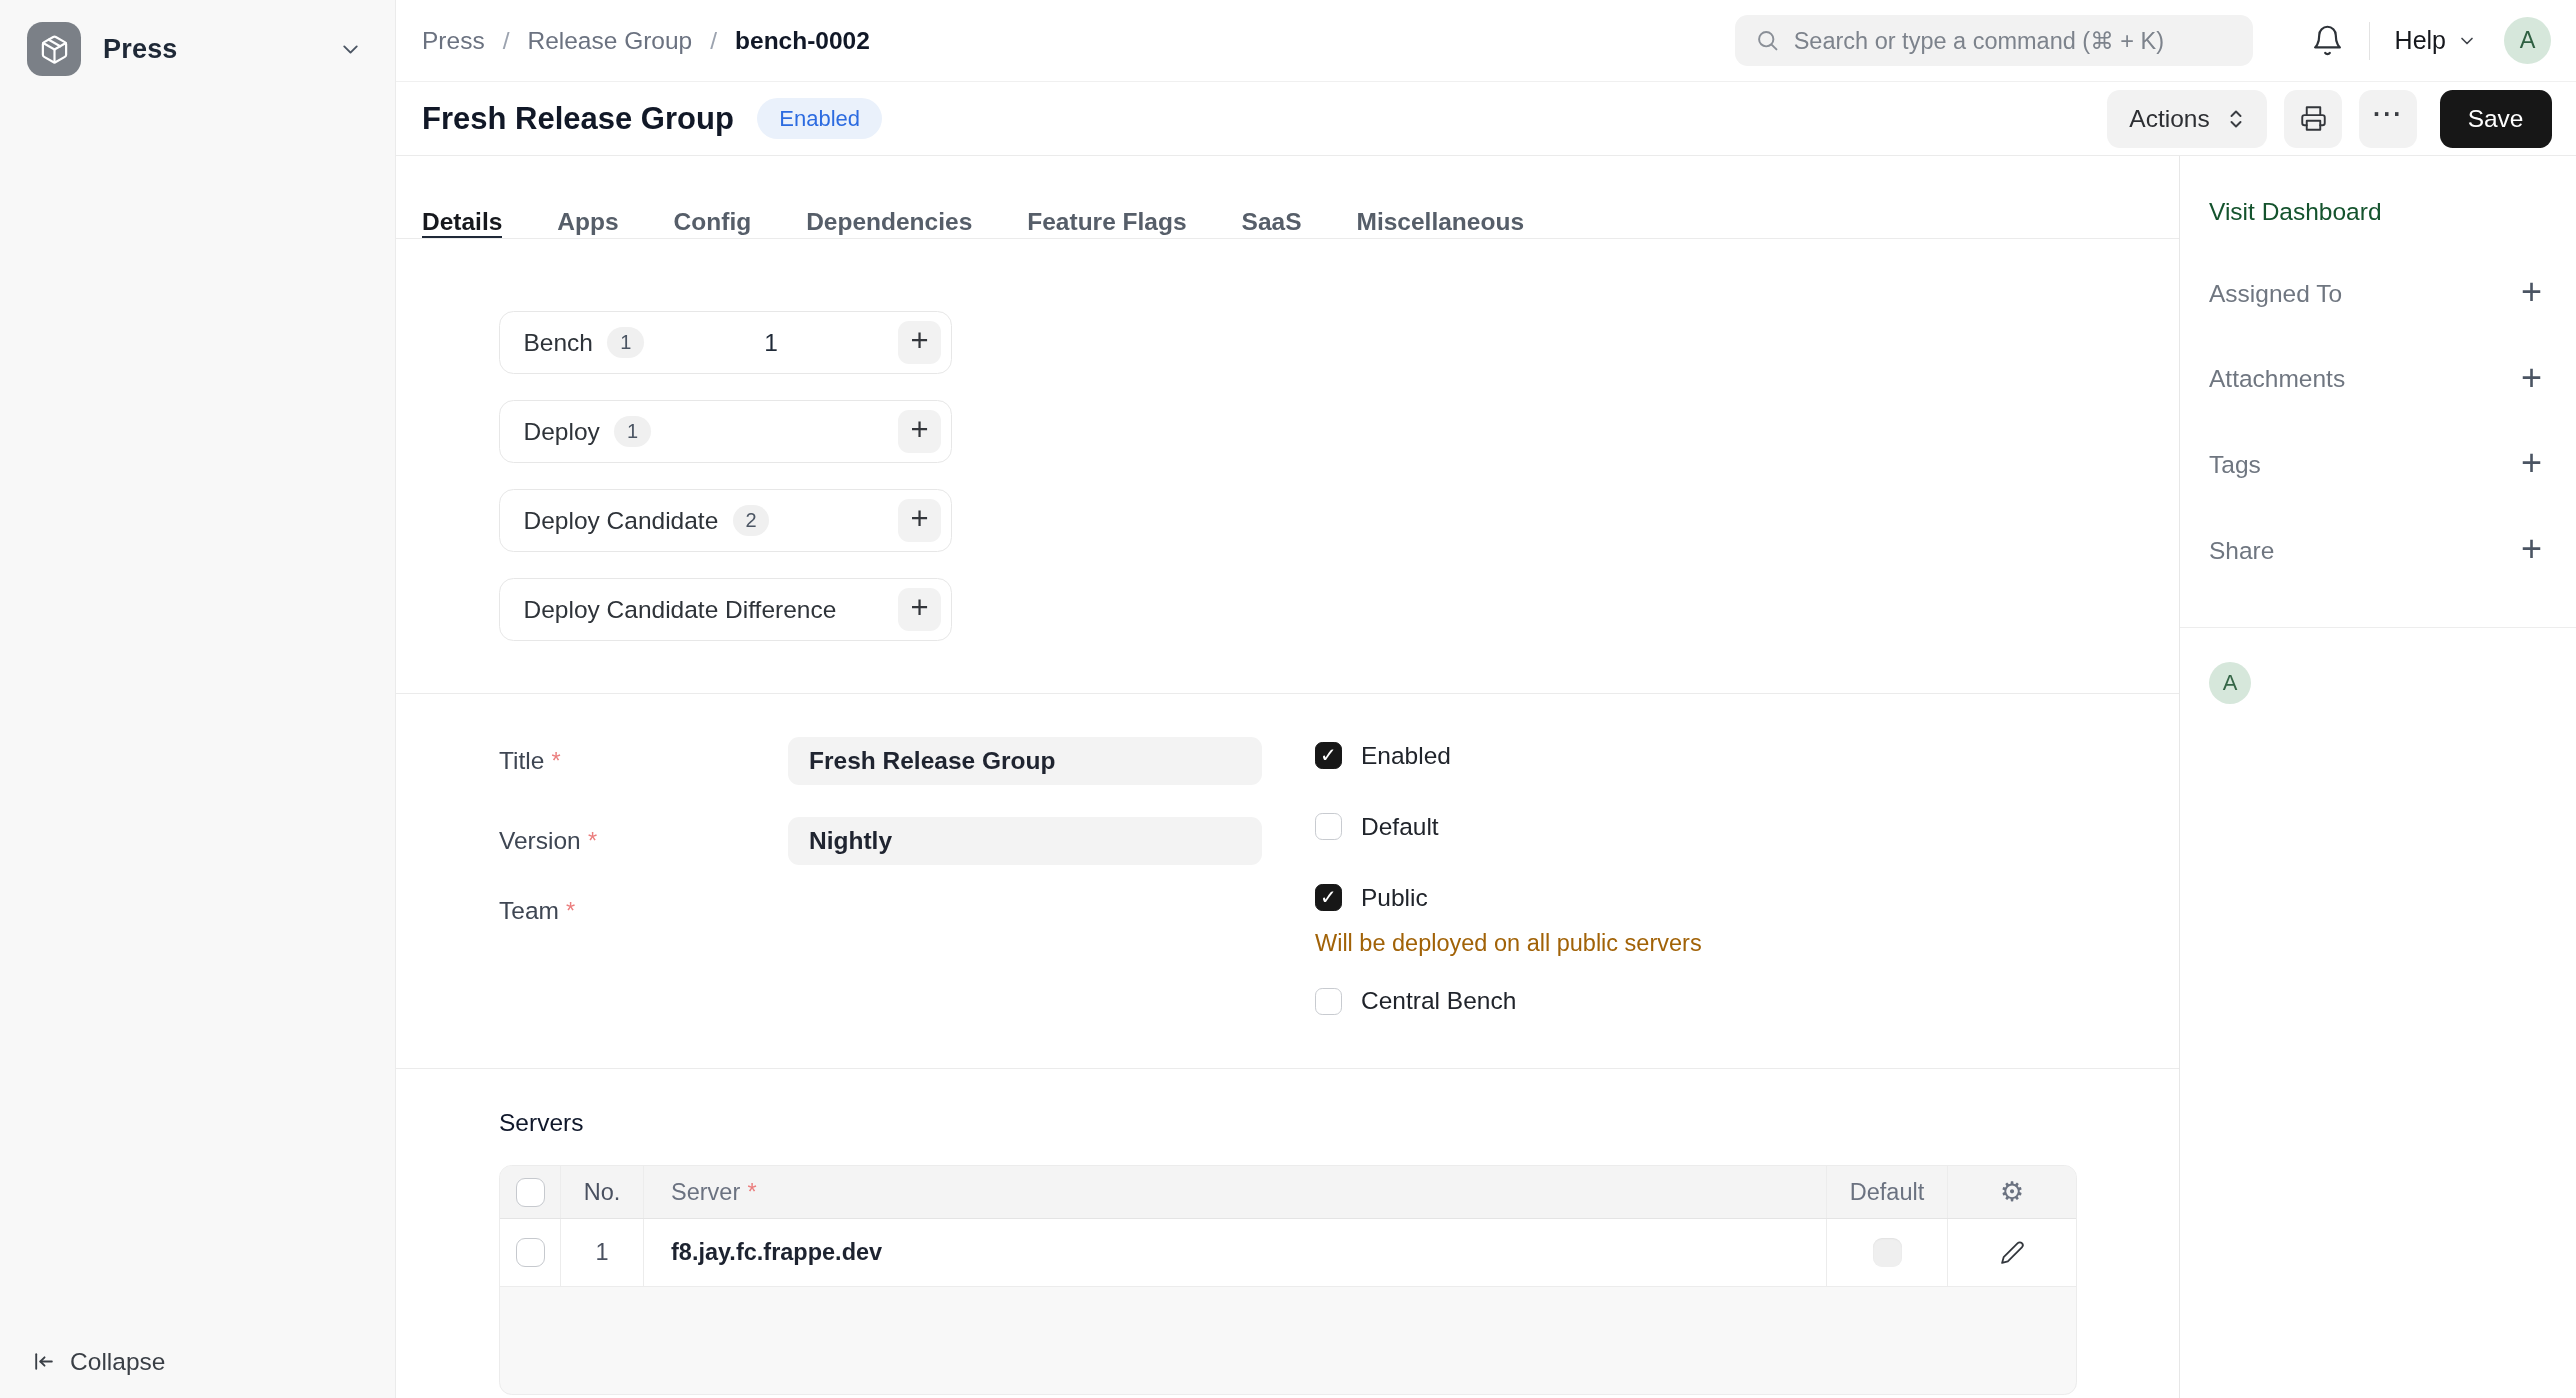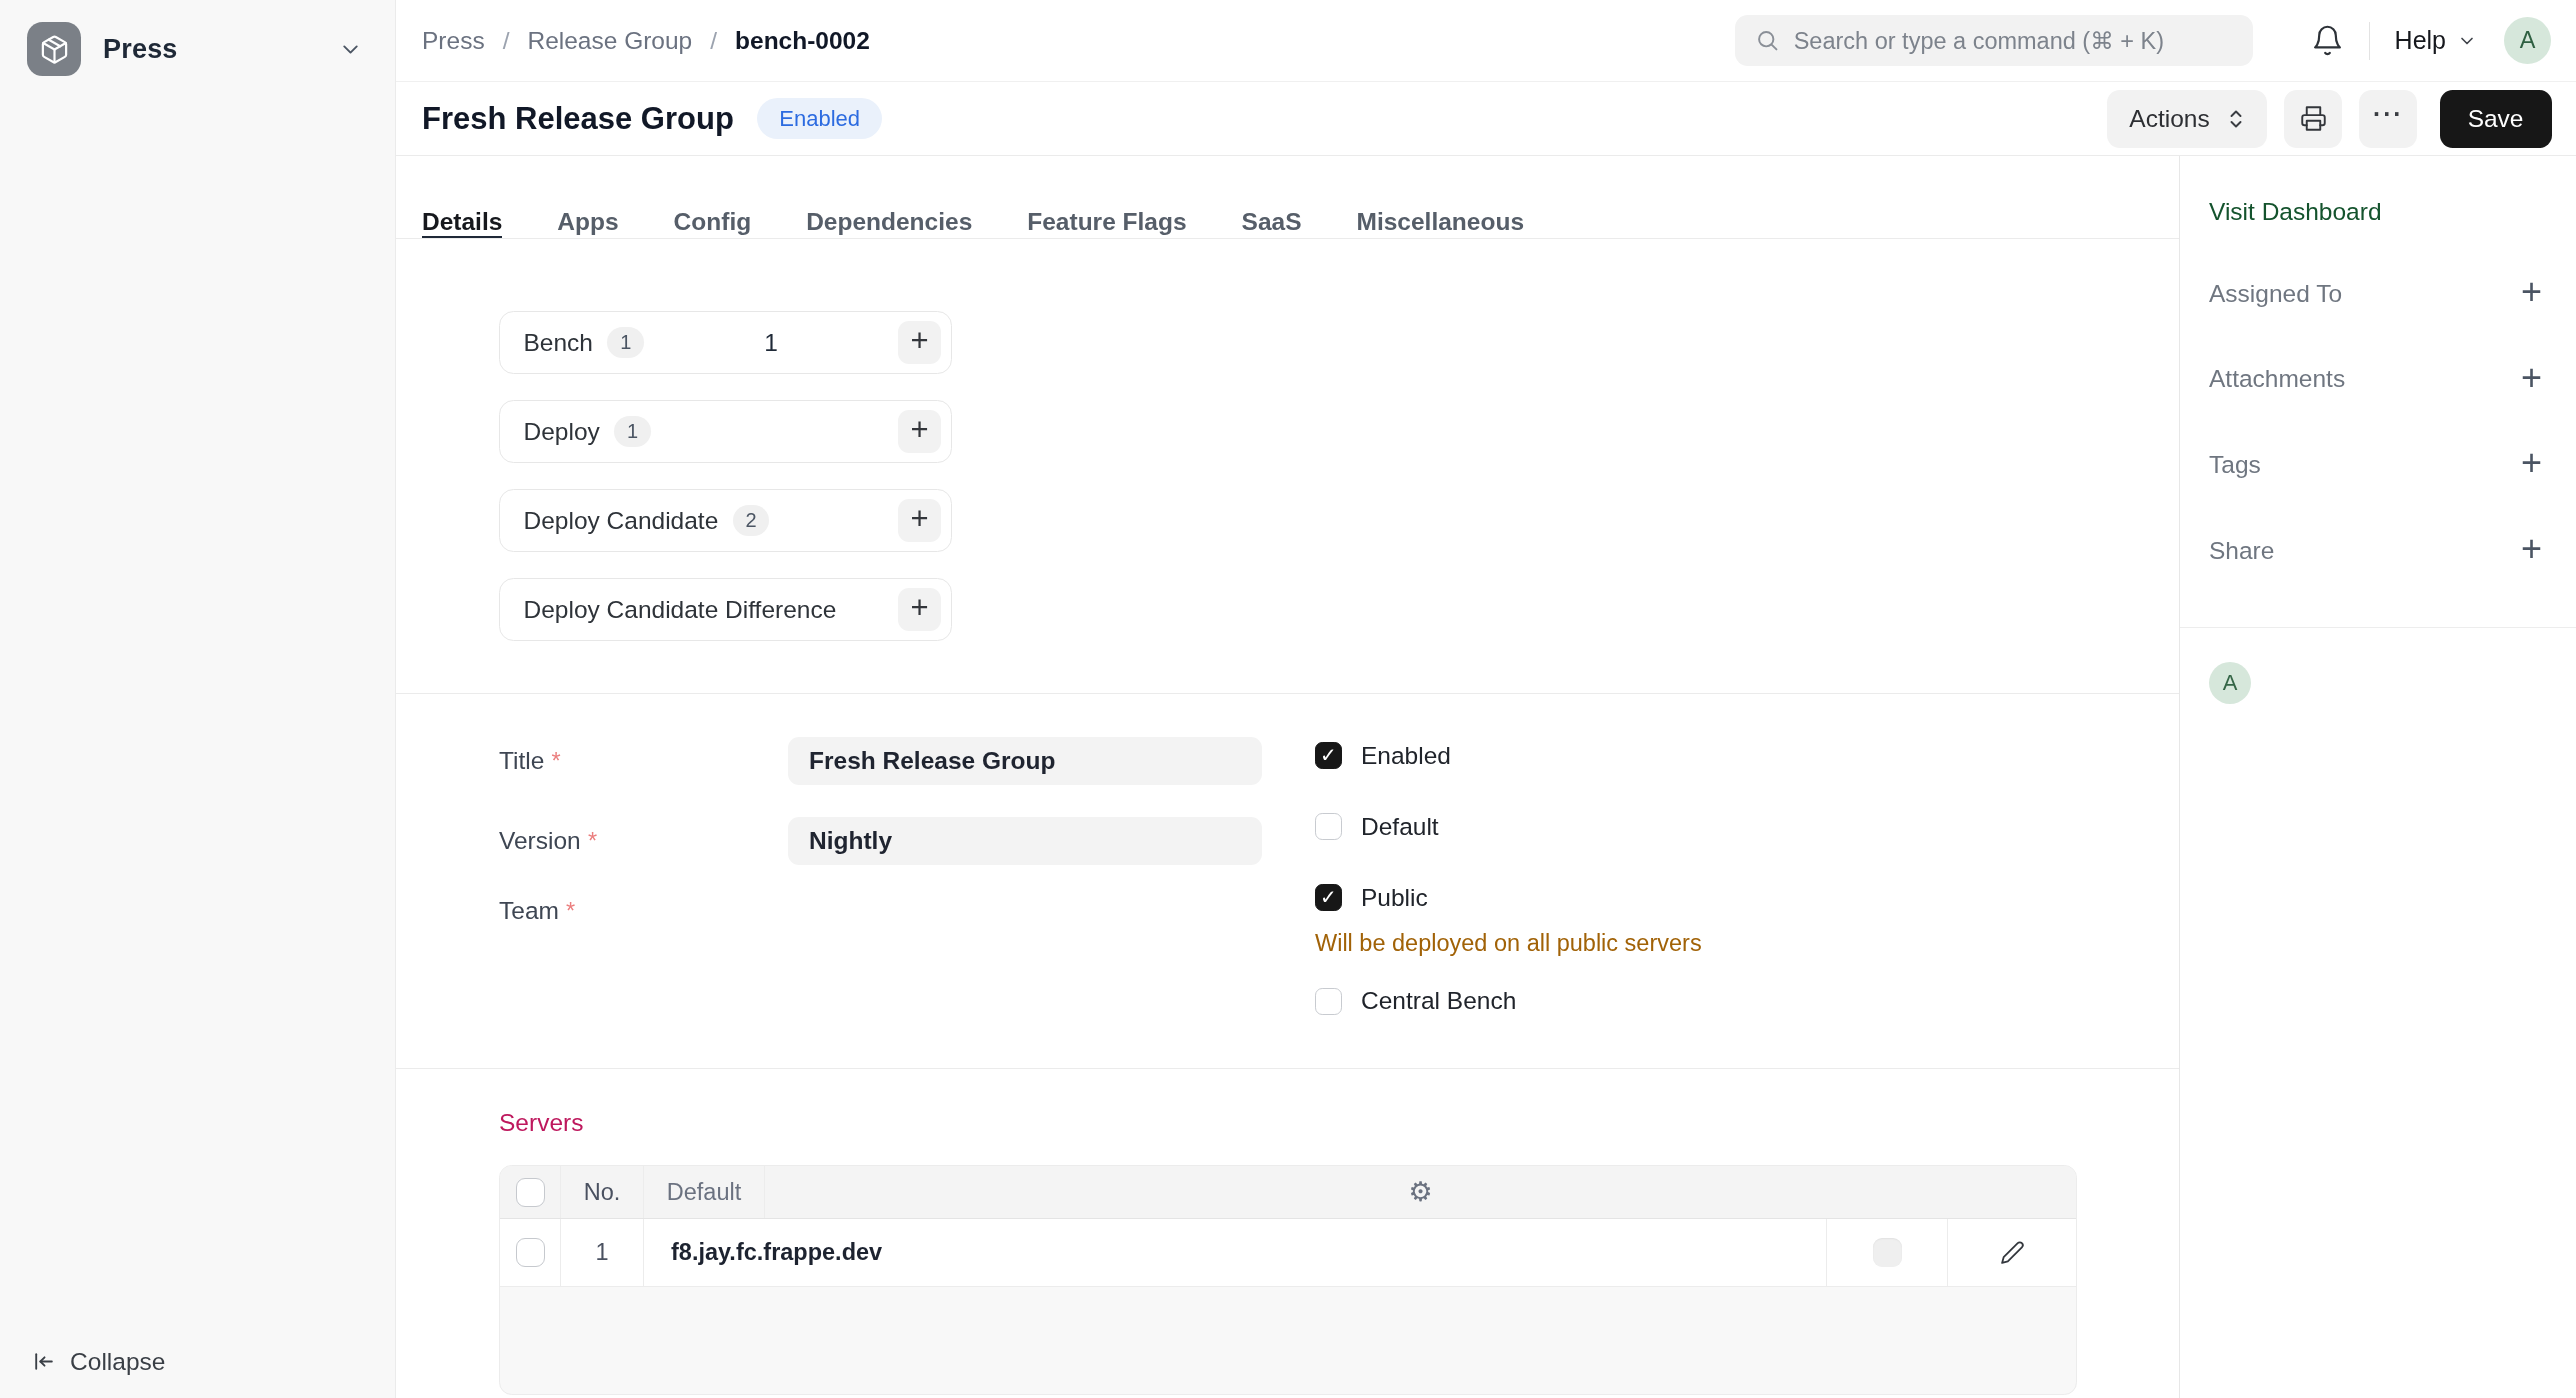--- a/index.html
+++ b/index.html
@@ -117,21 +117,21 @@
   .checkbox.checked { background:#171717; border-color:#171717; }
   .checkbox.checked::after {
     content:"✓"; position:absolute; inset:0; color:#fff; font-size:20px; font-weight:700;
     display:flex; align-items:center; justify-content:center; padding-bottom:1.8px;
   }
   .check-label { font-size:24.5px; color:#20242b; }
   .check-help { font-size:23.5px; color:#a16207; margin:-24.5px 0 30px 0; }
 
   
   .servers-section { flex:1; padding:40px 0 0 103px; }
-  .servers-label { font-size:24.5px; font-weight:500; color:#be185d; margin-bottom:28px; }
+  .servers-label { font-size:24.5px; font-weight:500; color:#0f172a; margin-bottom:28px; }
   .grid { width:1578px; border:0.9px solid #ececec; border-radius:12.7px; background:#f8f8f8; overflow:hidden; height:230px; }
   .grid-header { display:flex; height:53px; background:#f4f4f4; border-bottom:0.9px solid #e4e4e4; align-items:stretch; font-size:23.5px; color:#6b7280; }
   .grid-row { display:flex; height:68px; background:#fff; border-bottom:0.9px solid #ececec; align-items:stretch; font-size:23.5px; }
   .gc { display:flex; align-items:center; justify-content:center; border-right:0.9px solid #ececec; }
   .gc:last-child { border-right:none; }
   .gc-select { width:61px; }
   .gc-no { width:83px; color:#4a5160; }
   .gc-server { width:1183px; justify-content:flex-start; padding-left:27px; }
   .gc-default { width:121px; }
   .gc-gear { flex:1; color:#6b7280; }
@@ -326,20 +326,24 @@
       </div>
 
       <div class="servers-section">
         <div class="servers-label">Servers</div>
         <div class="grid">
           <div class="grid-header">
             <span class="gc gc-select">
                 <span class="row-check"></span>
               </span>
             <span class="gc gc-no">No.</span>
+            <span class="gc gc-server">
+                <span>Server</span>
+                <span class="req">*</span>
+              </span>
             <span class="gc gc-default">Default</span>
             <span class="gc gc-gear">
                 <span class="gear-glyph">⚙</span>
               </span>
           </div>
           <div class="grid-row">
             <span class="gc gc-select">
                 <span class="row-check"></span>
               </span>
             <span class="gc gc-no">1</span>

